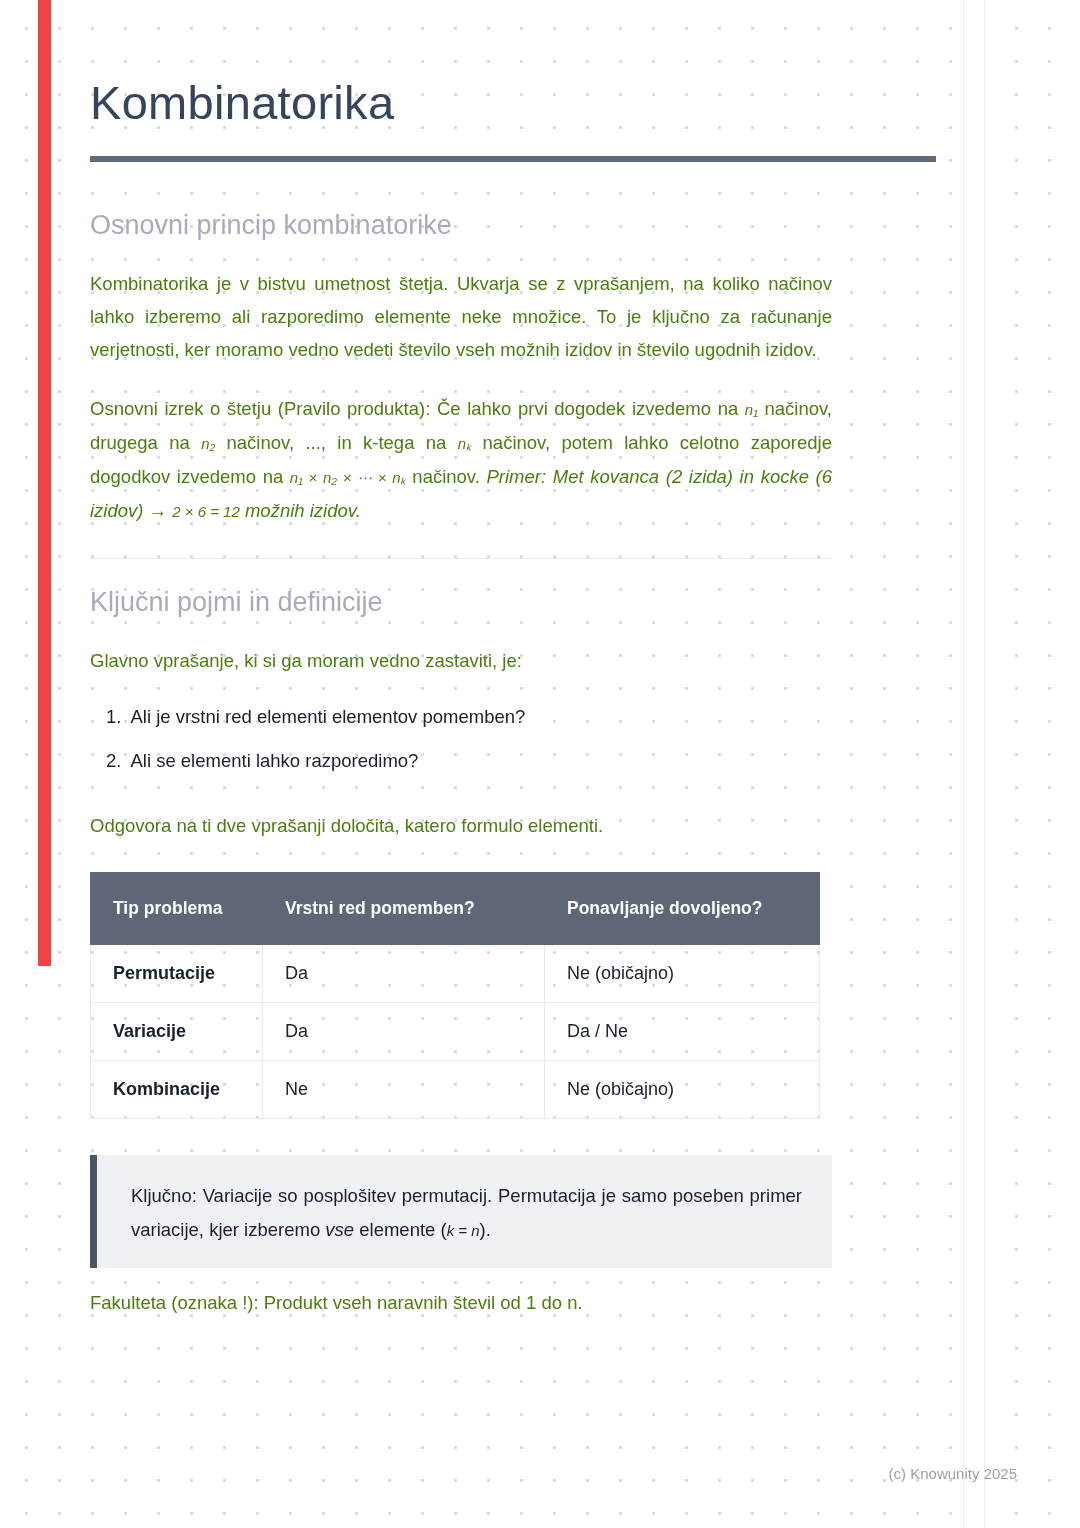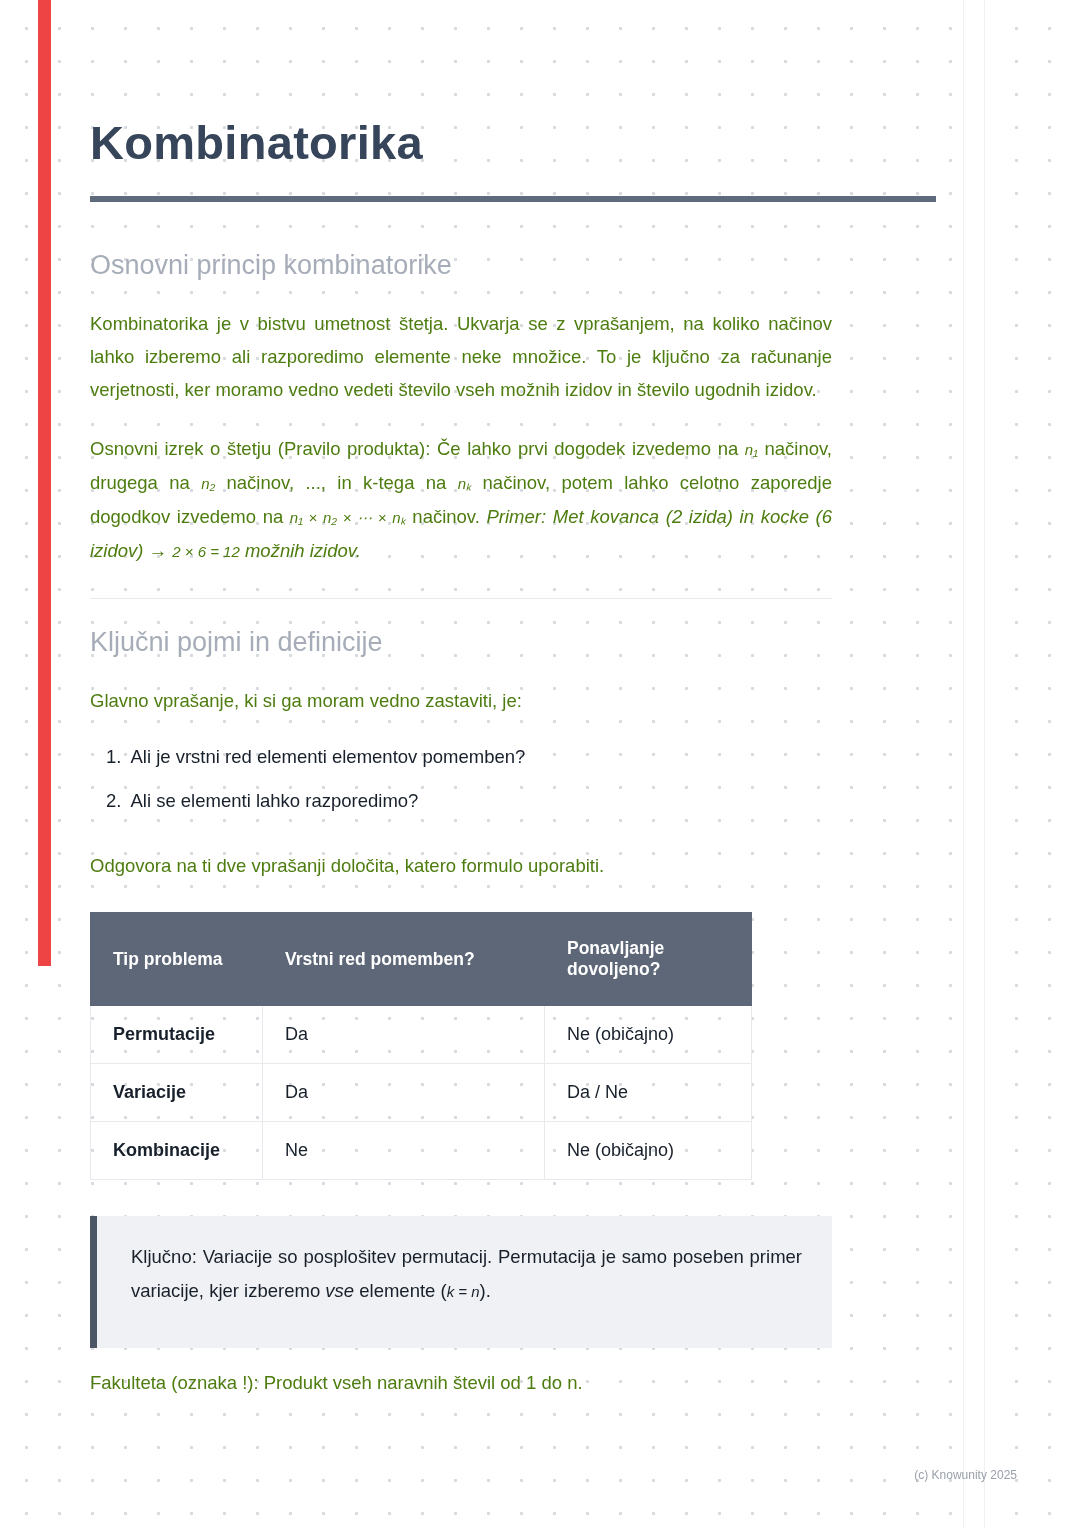--- a/index.html
+++ b/index.html
@@ -38,24 +38,24 @@
   }
 
   .content {
     position: absolute;
     left: 90px;
     top: 0;
     width: 846px;
   }
 
   .page-title {
-    margin: 116px 0 0 0;
+    margin: 76px 0 0 0;
     font-size: 47px;
     line-height: 1.15;
-    font-weight: 700;
+    font-weight: 400;
     color: var(--title, #36455a);
     letter-spacing: 0.3px;
   }
 
   .title-underline {
     margin: 26px 0 0 0;
     height: 6px;
     width: 100%;
     background: #5f6b7c;
     border: none;
@@ -102,21 +102,21 @@
   }
   .question-item {
     display: flex;
     gap: 9px;
     font-size: 18.5px;
     line-height: 44px;
   }
   .question-num { flex: 0 0 auto; }
 
   .types-table {
-    width: 662px;
+    width: 730px;
     margin-top: 30px;
     border-collapse: collapse;
     font-size: 18px;
   }
   .types-table th {
     background: var(--table-header-bg, #5d6778);
     border: 1px solid var(--table-header-bg, #5d6778);
     color: #ffffff;
     text-align: left;
     font-weight: 700;
@@ -130,33 +130,33 @@
     border: 1px solid #e7e9ec;
     vertical-align: middle;
   }
   .types-table td.col-type { font-weight: 700; }
 
   .callout {
     width: 742px;
     margin-top: 36px;
     background: var(--callout-bg, #f0f1f4);
     border-left: 7px solid var(--callout-border, #4b5563);
-    padding: 24px 30px 39px 34px;
+    padding: 24px 30px 20px 34px;
     font-size: 18.5px;
     line-height: 34px;
     text-align: justify;
   }
 
   .factorial-para { margin-top: 18px; }
 
   .footer-credit {
     position: absolute;
     right: 63px;
     bottom: 46px;
-    font-size: 12px;
+    font-size: 15px;
     color: #9aa1ab;
   }
 </style>
 </head>
 <body>
 
 <div class="red-strip"></div>
 <div class="scrollbar-track"></div>
 
 <div class="content">
@@ -180,21 +180,21 @@
     <div class="question-item">
       <span class="question-num">1.</span>
       <span><span class="seg-normal">Ali je </span><span class="seg-bold">vrstni red</span><span class="seg-normal"> elementi elementov pomemben?</span></span>
     </div>
     <div class="question-item">
       <span class="question-num">2.</span>
       <span><span class="seg-normal">Ali se elementi lahko </span><span class="seg-bold">razporedimo</span><span class="seg-normal">?</span></span>
     </div>
   </div>
 
-  <p class="body-para">Odgovora na ti dve vprašanji določita, katero formulo uporabiti.</p>
+  <p class="body-para">Odgovora na ti dve vprašanji določita, katero formulo elementi.</p>
 
   <table class="types-table">
     <thead>
       <tr>
         <th>Tip problema</th>
         <th>Vrstni red pomemben?</th>
         <th>Ponavljanje dovoljeno?</th>
       </tr>
     </thead>
     <tbody>

